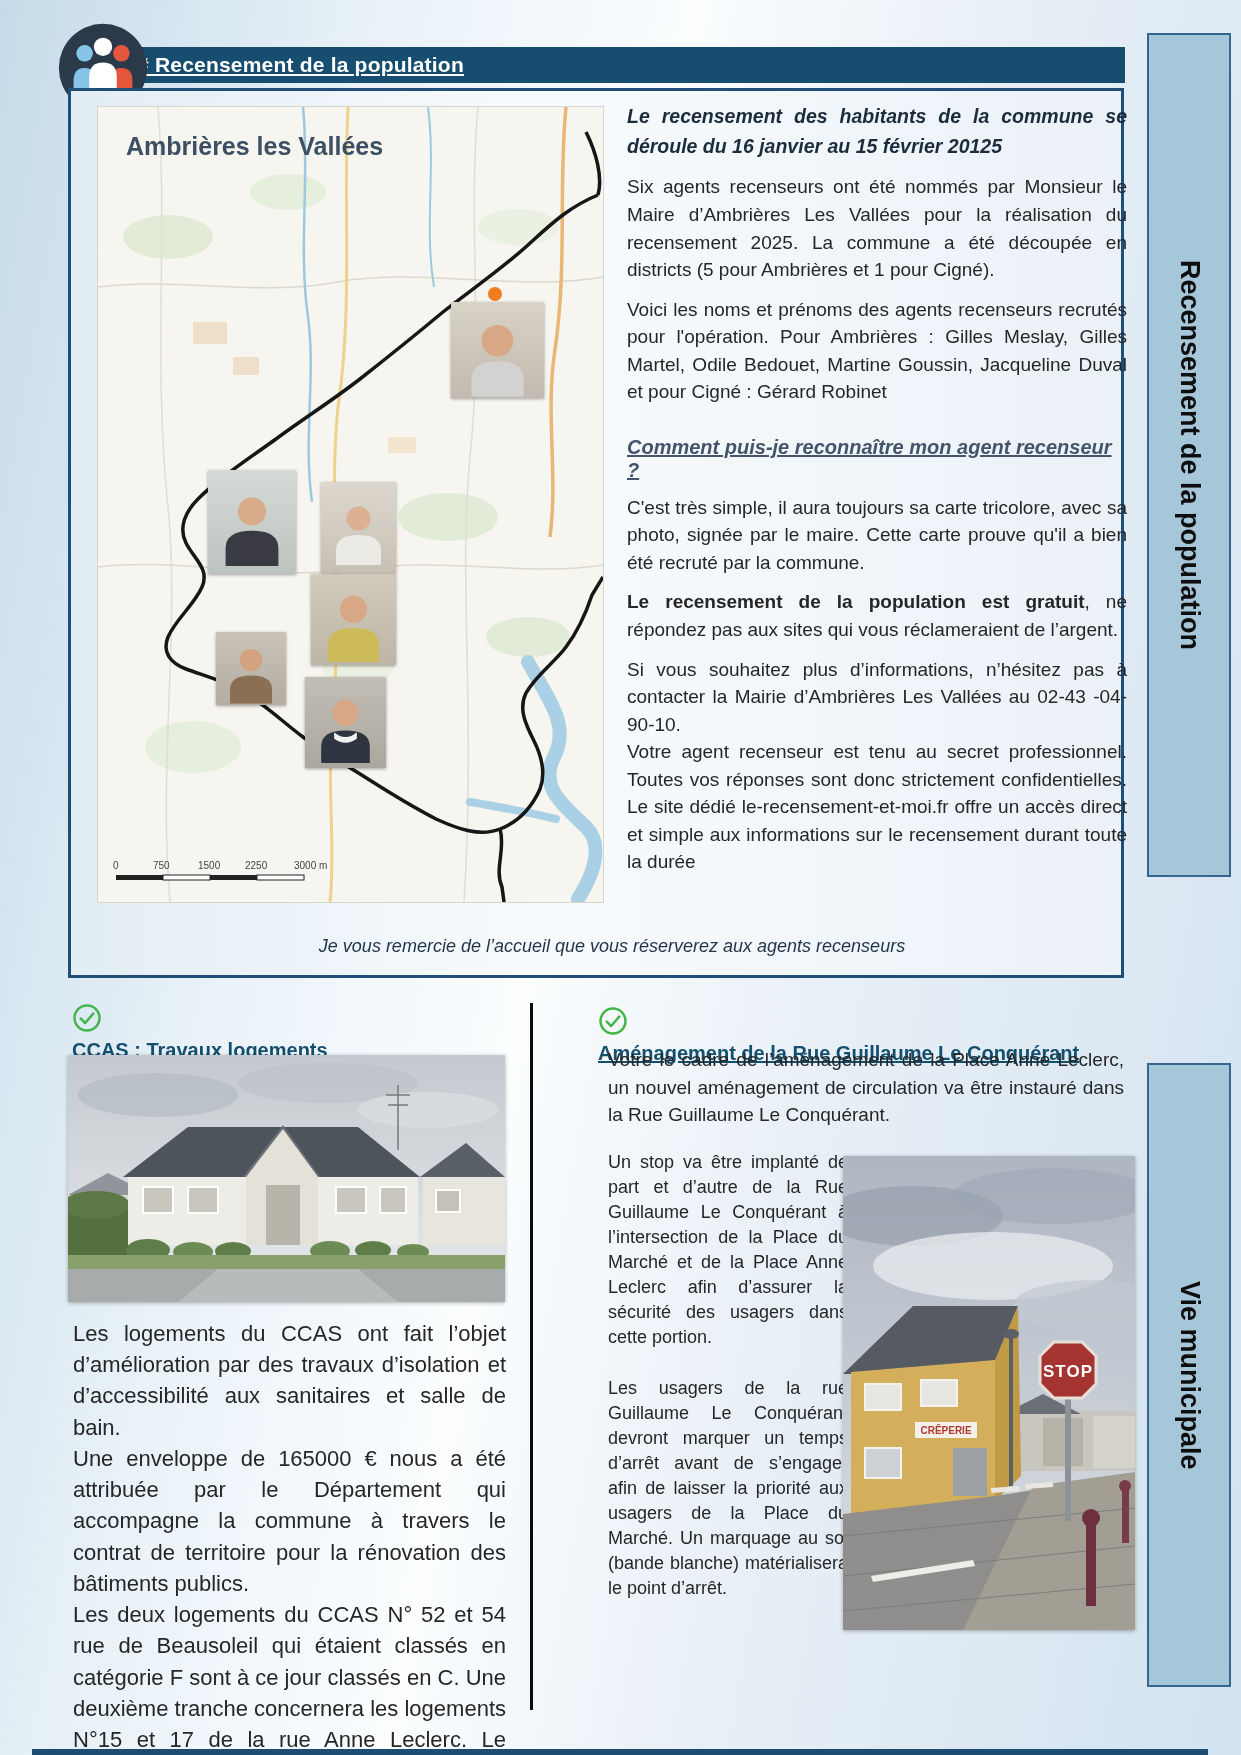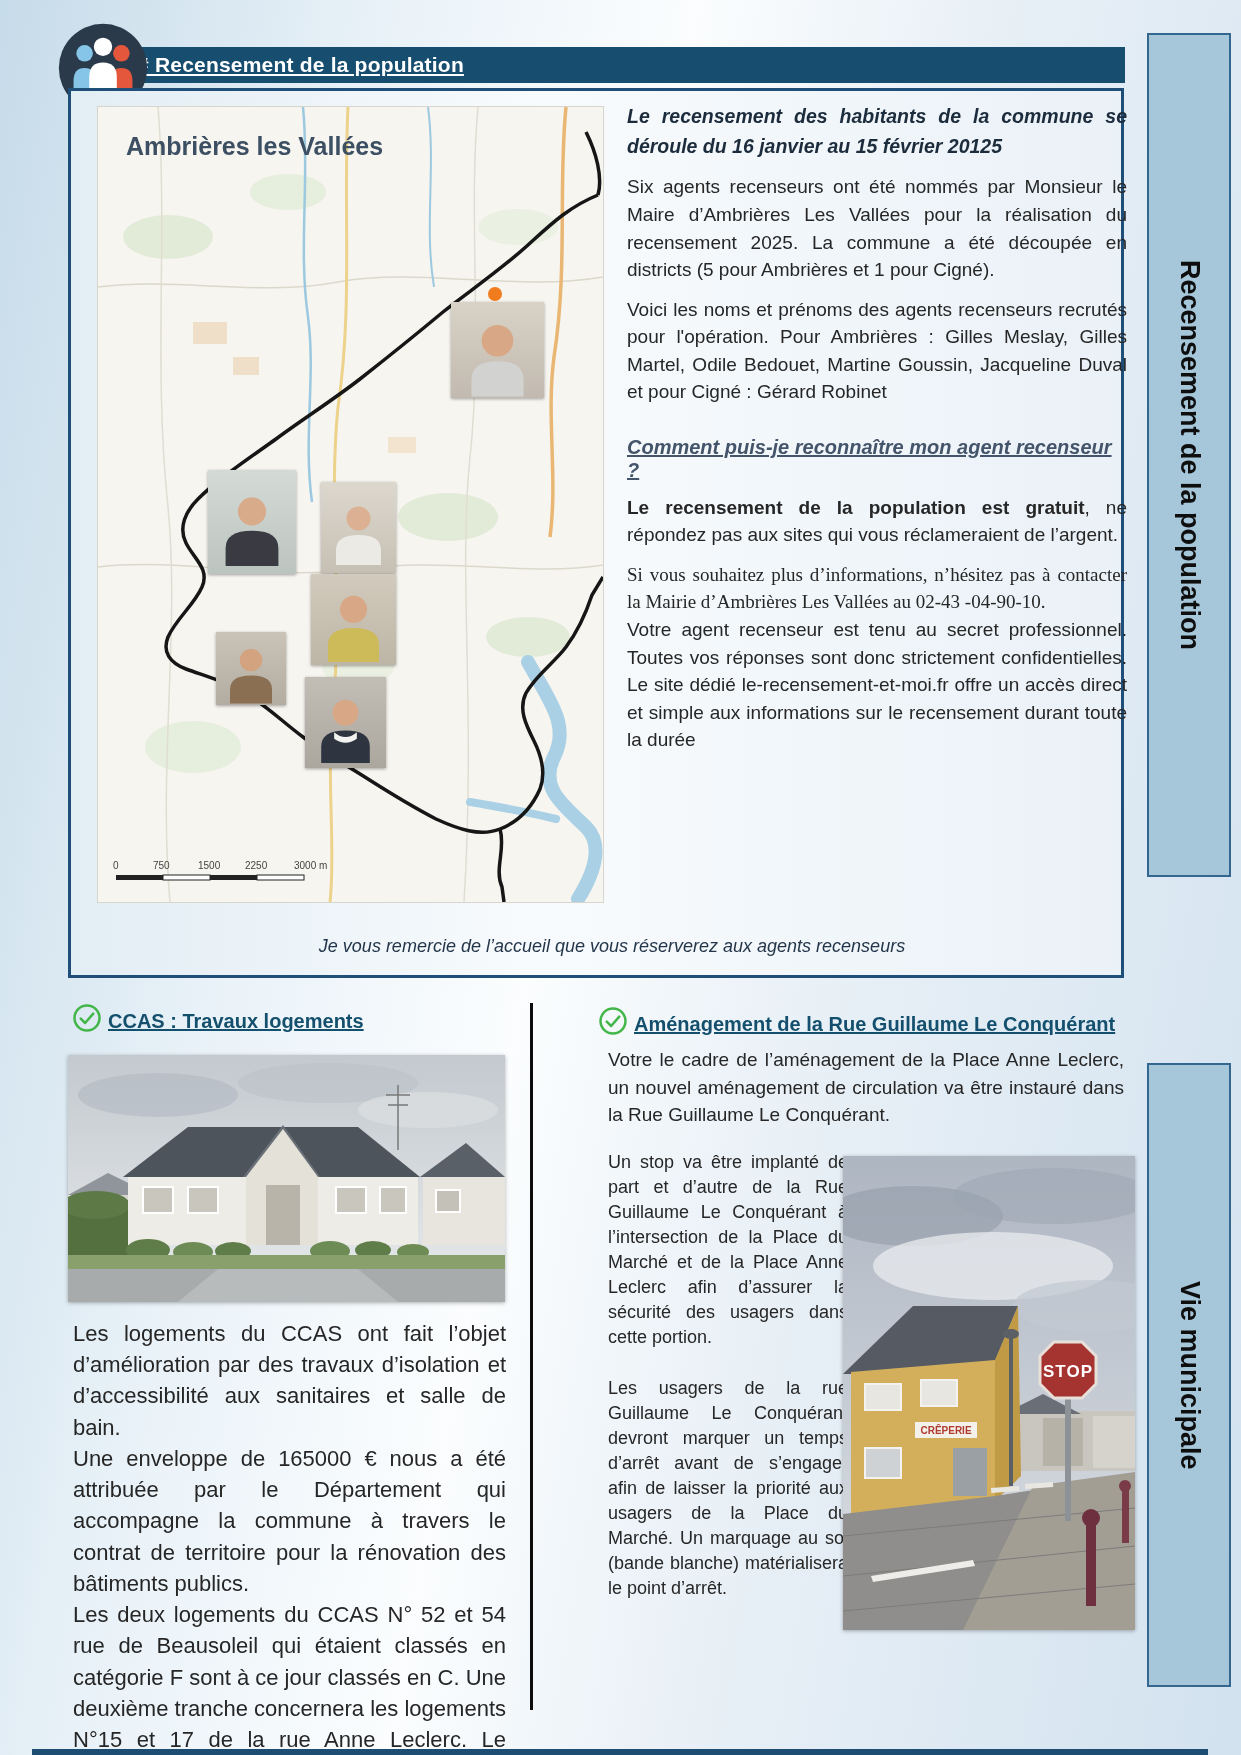--- a/index.html
+++ b/index.html
@@ -23,21 +23,21 @@
   .j{text-align:justify;}
   .intro{font-size:19.5px;line-height:1.55;font-weight:bold;font-style:italic;color:#1c2c3c;text-align:justify;margin-bottom:10px;}
   .qhead{font-size:20px;font-weight:bold;font-style:italic;color:#44546a;margin-top:30px !important;}
   .qhead .u{text-decoration:underline;}
   .closing{left:0;top:845px;width:100%;text-align:center;font-style:italic;font-size:18px;color:#24364a;padding-left:16px;}
   
   .side-tab{left:1147px;width:80px;background:#a6c7da;border:2px solid #34678f;
             display:flex;align-items:center;justify-content:center;}
   .side-tab span{writing-mode:vertical-rl;text-orientation:mixed;font-size:27px;font-weight:600;color:#0e0e0e;white-space:nowrap;}
   
-  .sec-head{display:flex;align-items:flex-end;gap:6px;}
+  .sec-head{display:flex;align-items:flex-start;gap:6px;flex-direction:column;}
   .sec-head .label{font-size:20px;font-weight:bold;color:#14506e;text-decoration:underline;}
   .check{width:30px;height:30px;flex:0 0 auto;}
   .ccas-text{left:73px;top:1318px;width:433px;}
   .ccas-text p{margin:0;font-size:22px;line-height:1.42;color:#262626;text-align:justify;}
   .divider{left:530px;top:1003px;width:3px;height:707px;background:#0c0c0c;}
   .amen-p1{left:608px;top:1046px;width:516px;font-size:19px;line-height:1.45;color:#262626;text-align:justify;}
   .amen-col{left:608px;top:1150px;width:240px;}
   .amen-col p{margin:0 0 26px 0;font-size:18px;line-height:25px;color:#262626;text-align:justify;hyphens:auto;}
   .photo-frame{box-shadow:0 1px 4px rgba(0,0,0,.3);}
   .bottom-strip{left:32px;top:1749px;width:1176px;height:6px;background:#1d4d72;}
@@ -157,22 +157,23 @@
             <path d="M36 62 Q50 74 64 62 L64 70 Q50 80 36 70 Z" fill="#f2f2f0"></path>
           </svg>
       </div>
     </div>
 
     <div class="census-col abs">
       <p class="intro">Le recensement des habitants de la commune se déroule du 16 janvier au 15 février 20125</p>
       <p class="body j">Six agents recenseurs ont été nommés par Monsieur le Maire d’Ambrières Les Vallées pour la réalisation du recensement 2025. La commune a été découpée en districts (5 pour Ambrières et 1 pour Cigné).</p>
       <p class="body j">Voici les noms et prénoms des agents recenseurs recrutés pour l'opération. Pour Ambrières : Gilles Meslay, Gilles Martel, Odile Bedouet, Martine Goussin, Jacqueline Duval et pour Cigné : Gérard Robinet</p>
       <p class="qhead"><span class="u">Comment puis-je reconnaître mon agent recenseur ?</span></p>
+      <p class="body j">C'est très simple, il aura toujours sa carte tricolore, avec sa photo, signée par le maire. Cette carte prouve qu'il a bien été recruté par la commune.</p>
       <p class="body j"><strong>Le recensement de la population est gratuit</strong><span>, ne répondez pas aux sites qui vous réclameraient de l’argent.</span></p>
-      <p class="body j" style="margin-bottom:0;font-family:Liberation Serif, serif;">Si vous souhaitez plus d’informations, n’hésitez pas à contacter la Mairie d’Ambrières Les Vallées au 02-43 -04-90-10.</p>
+      <p class="body j" style="margin-bottom:0;">Si vous souhaitez plus d’informations, n’hésitez pas à contacter la Mairie d’Ambrières Les Vallées au 02-43 -04-90-10.</p>
       <p class="body j">Votre agent recenseur est tenu au secret professionnel. Toutes vos réponses sont donc strictement confidentielles. Le site dédié le-recensement-et-moi.fr offre un accès direct et simple aux informations sur le recensement durant toute la durée</p>
     </div>
 
     <div class="closing abs">Je vous remercie de l’accueil que vous réserverez aux agents recenseurs</div>
   </div>
 
   <div class="side-tab abs" style="top:33px;height:840px;">
     <span>Recensement de la population</span>
   </div>
   <div class="side-tab abs" style="top:1063px;height:620px;">

